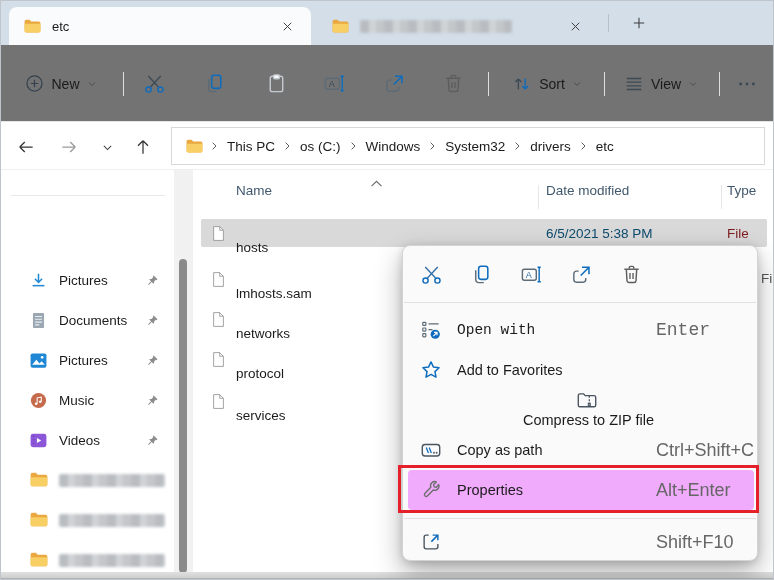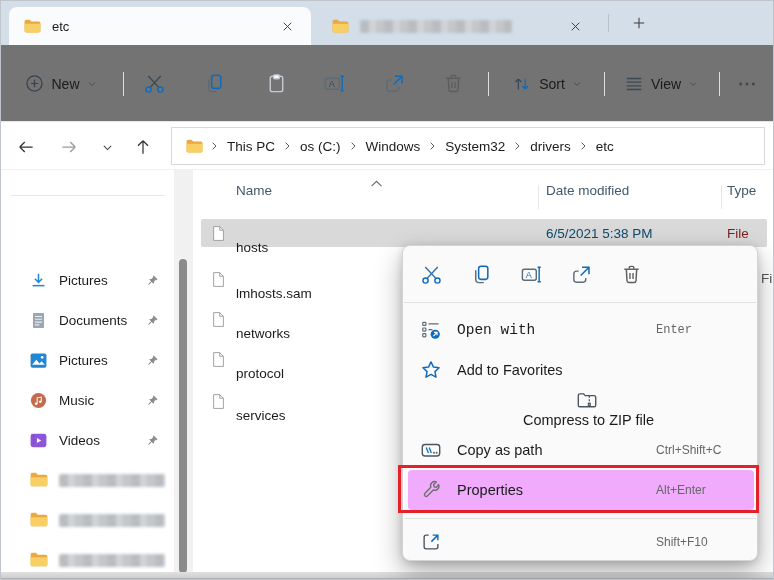--- a/index.html
+++ b/index.html
@@ -67,21 +67,21 @@
   
   .cmenu { position:absolute; left:401px; top:244px; width:356px; height:316px; background:#fafafa;
            border:1px solid #d4d4d4; border-radius:8px;
            box-shadow:0 12px 28px rgba(0,0,0,.30), 0 2px 8px rgba(0,0,0,.16); z-index:40; }
   .qa { position:absolute; top:10px; width:40px; height:36px; border-radius:4px;
         display:flex; align-items:center; justify-content:center; }
   .cm-sep { position:absolute; left:1px; right:1px; height:1px; background:#e2e2e2; }
   .mi { position:absolute; left:5px; width:346px; height:40px; border-radius:4px; display:flex; align-items:center; }
   .mi .micon { margin-left:12px; width:22px; height:22px; flex:0 0 auto; }
   .mi-label { margin-left:15px; font-size:14.5px; }
-  .mi-shortcut { position:absolute; left:248px; font-size:12px; color:#666; }
+  .mi-shortcut { position:absolute; left:248px; font-size:18px; color:#666; }
   .mi.hover { background:#f0abfc; }
   .redbox { position:absolute; left:397px; top:464px; width:361px; height:48px;
             border:3px solid #e5202a; z-index:60; }
 
   
   .bottombar { position:absolute; left:0; top:571px; width:100%; height:7px;
                background:linear-gradient(#e0e0e0,#cbcbcb); filter:blur(.6px); }
   .bottom-edge { position:absolute; left:0; top:577px; width:100%; height:3px; background:#aeb2b6; }
 
   svg { display:block; }

